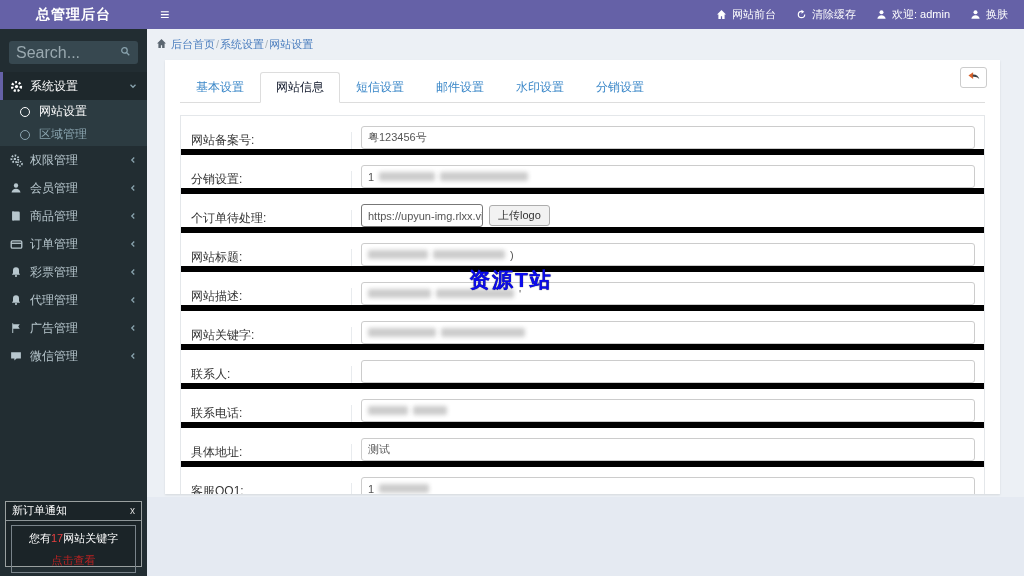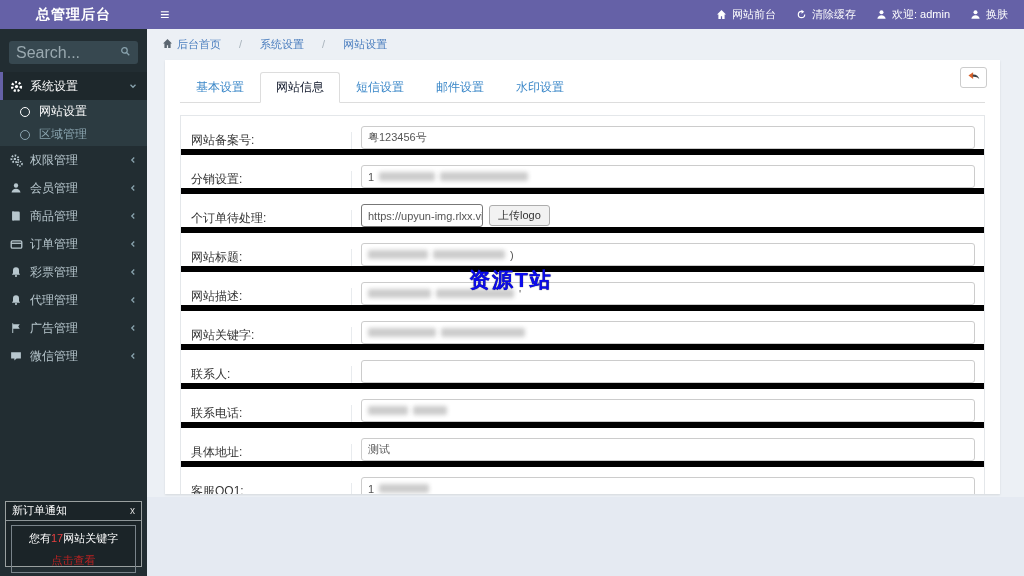--- a/index.html
+++ b/index.html
@@ -30,21 +30,21 @@
   .menu-item .chev{margin-left:auto;color:#8aa4af;display:flex;}
   .menu-item.parent-active{background:#1e282c;color:#fff;border-left:3px solid #6561a7;padding-left:6px;}
   .submenu{list-style:none;margin:0;padding:0;background:#2c3b41;}
   .submenu .menu-item{height:23px;padding-left:18px;color:#8aa4af;font-size:12px;}
   .submenu .menu-item.active{color:#fff;}
   .ring{width:8px;height:8px;border:1.5px solid currentColor;border-radius:50%;display:inline-block;}
 
   
   .main{position:absolute;left:147px;top:29px;right:0;bottom:0;background:#ecf0f5;}
   .footer-strip{position:absolute;left:0;right:0;top:468px;bottom:0;background:#e5eaf2;}
-  .breadcrumb{height:30px;display:flex;align-items:center;padding:0 15px;gap:18px;font-size:11px;}
+  .breadcrumb{height:30px;display:flex;align-items:center;padding:0 9px;gap:1px;font-size:11px;}
   .crumb{color:#4a7dbe;cursor:pointer;display:flex;align-items:center;gap:4px;}
   .crumb-sep{color:#aab4bd;}
 
   
   .panel{position:absolute;left:18px;top:31px;width:835px;height:434px;background:#fff;
          overflow:hidden;box-shadow:0 1px 2px rgba(0,0,0,.1);}
   .undo-btn{position:absolute;top:7px;right:13px;width:27px;height:21px;border:1px solid #ccc;
             border-radius:3px;background:#fff;display:flex;align-items:center;justify-content:center;cursor:pointer;}
   .panel-inner{padding:12px 15px 0;}
   .tabs{display:flex;border-bottom:1px solid #ddd;}
@@ -302,20 +302,21 @@
               <path d="M6.5 5.2c4.4-.2 6.6 1.6 7.8 5.6-2.2-2.6-4.5-3.2-7.8-3z" fill="#3b4045"></path>
             </svg></span>
       </button>
       <div class="panel-inner">
         <div class="tabs">
           <span class="tab">基本设置</span>
           <span class="tab active">网站信息</span>
           <span class="tab">短信设置</span>
           <span class="tab">邮件设置</span>
           <span class="tab">水印设置</span>
+          <span class="tab">分销设置</span>
         </div>
 
         <div class="ftable">
 
           <div class="frow">
             <div class="flabel">网站备案号:</div>
             <div class="fvalue">
                 <div class="input-box">
               <span class="frag">粤123456号</span>
             </div>

